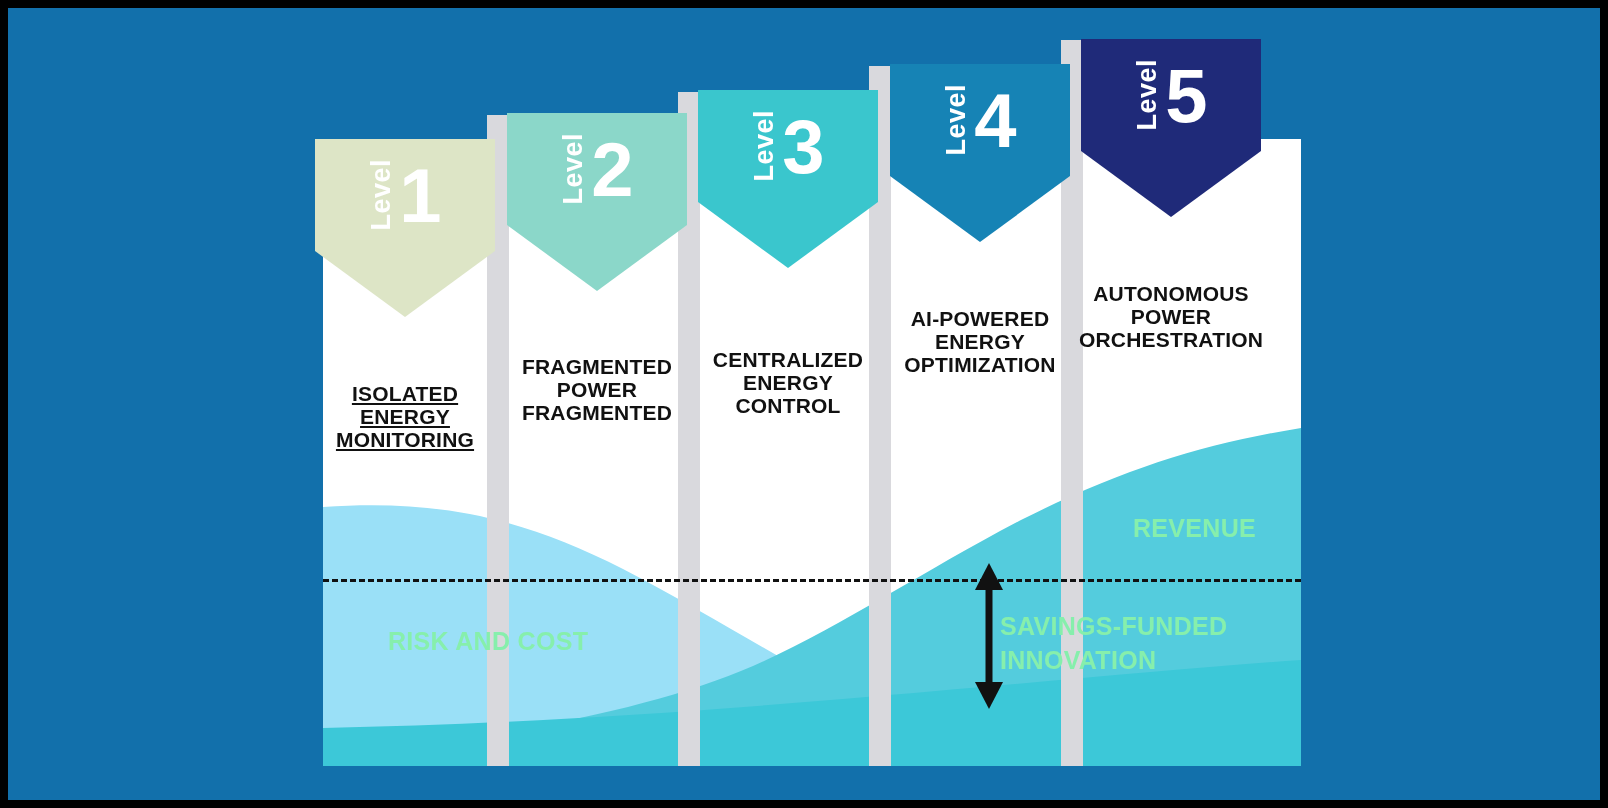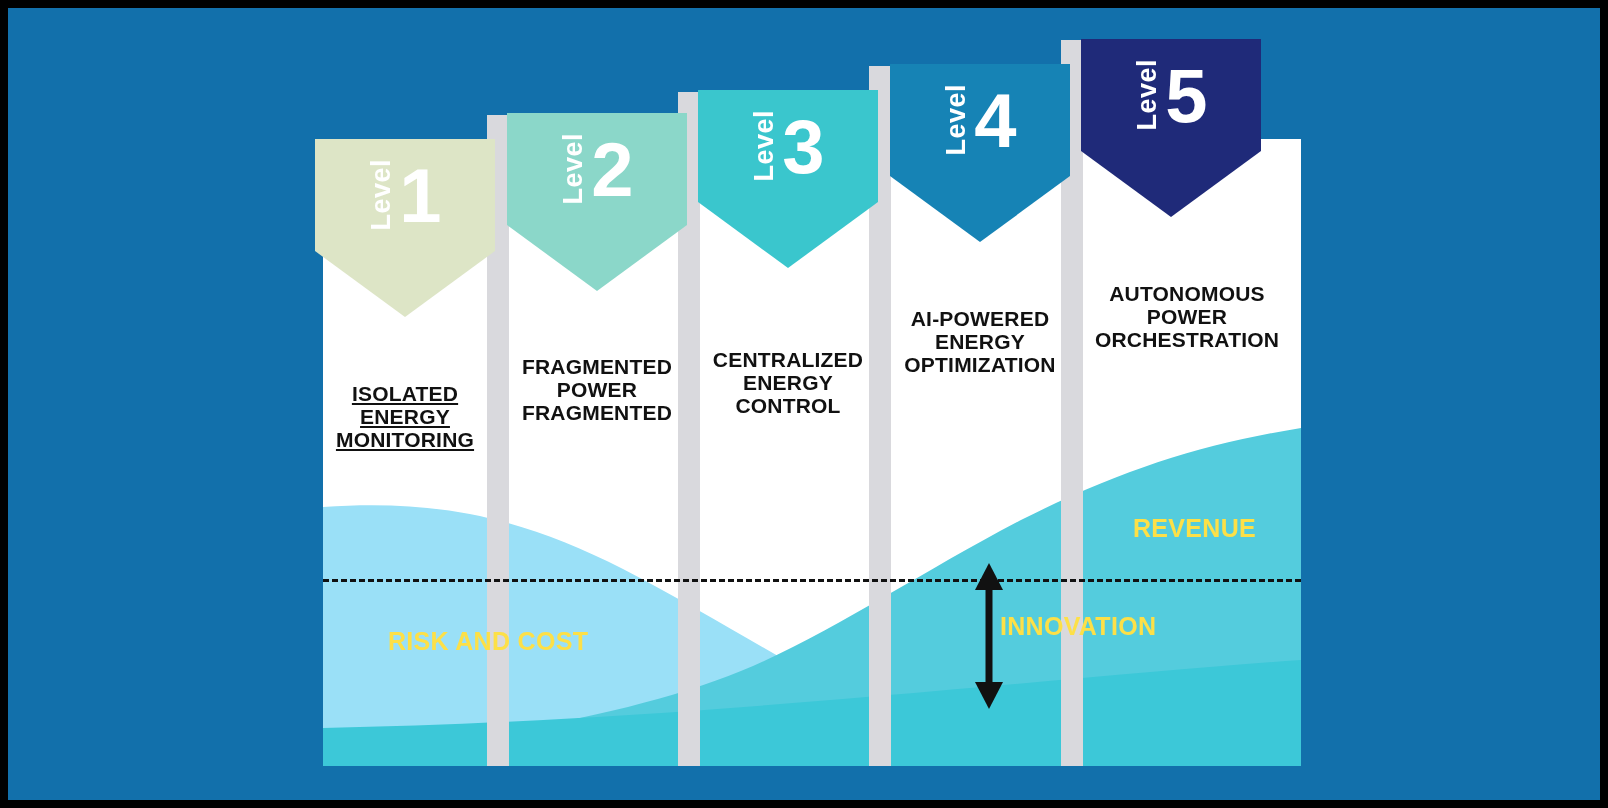--- a/index.html
+++ b/index.html
@@ -85,21 +85,21 @@
     color:#111;
     font-weight:bold;
     font-size:21px;
     line-height:1.10;
     letter-spacing:0.2px;
   }
   .caption span{display:block;}
   
   .wlabel{
     position:absolute;
-    color:#fde047;
+    color:#86efac;
     font-weight:bold;
     letter-spacing:0.3px;
   }
   #lab-risk{left:348px;top:619px;font-size:25px;margin-left:32px;}
   #lab-rev{left:1125px;top:506px;font-size:25px;}
   #lab-sav{left:992px;top:601px;font-size:25px;line-height:1.36;}
   #lab-sav span{display:block;}
   #arrow{position:absolute;left:960px;top:555px;width:42px;height:146px;}
 </style>
 </head>
@@ -195,32 +195,33 @@
     <div class="card" style="left:1073px;top:31px;">
       <div class="chev" style="--c:#1f2a79;--bh:112px;">
         <div class="body" style="background:#1f2a79;">
           <div class="lvlwrap">
             <span class="lvlword">Level</span>
             <span class="lvlnum">5</span>
           </div>
         </div>
         <div class="point"></div>
       </div>
-      <div class="caption" style="left:-5px;top:243px;margin-left:16px;">
+      <div class="caption" style="left:-5px;top:243px;">
         <span>AUTONOMOUS</span>
         <span>POWER</span>
         <span>ORCHESTRATION</span>
       </div>
     </div>
 
     <div id="dashline"></div>
 
     <div class="wlabel" id="lab-risk">RISK AND COST</div>
     <div class="wlabel" id="lab-rev">REVENUE</div>
     <div class="wlabel" id="lab-sav">
+      <span>SAVINGS-FUNDED</span>
       <span>INNOVATION</span>
     </div>
 
     <svg id="arrow" viewBox="0 0 42 146">
       <line x1="21" y1="16" x2="21" y2="130" stroke="#111" stroke-width="7"></line>
       <polygon points="21,0 35,27 7,27" fill="#111"></polygon>
       <polygon points="21,146 35,119 7,119" fill="#111"></polygon>
     </svg>
 
   </div>

